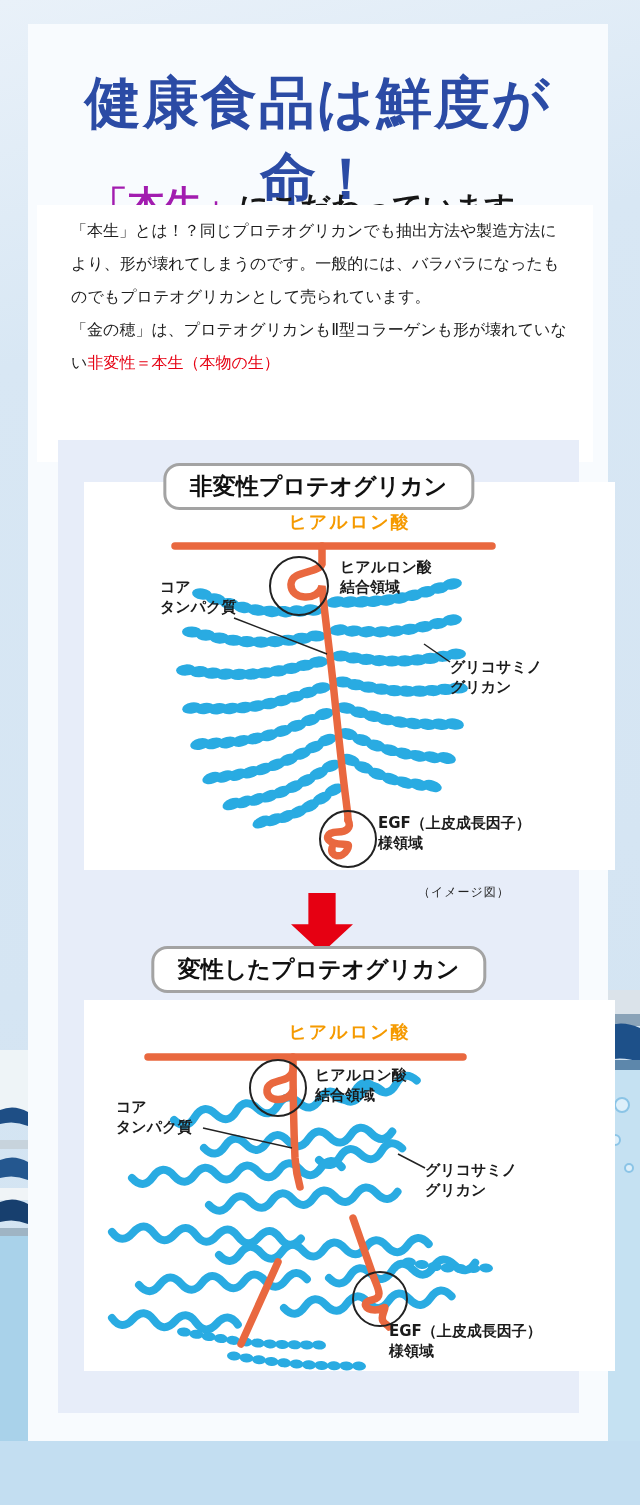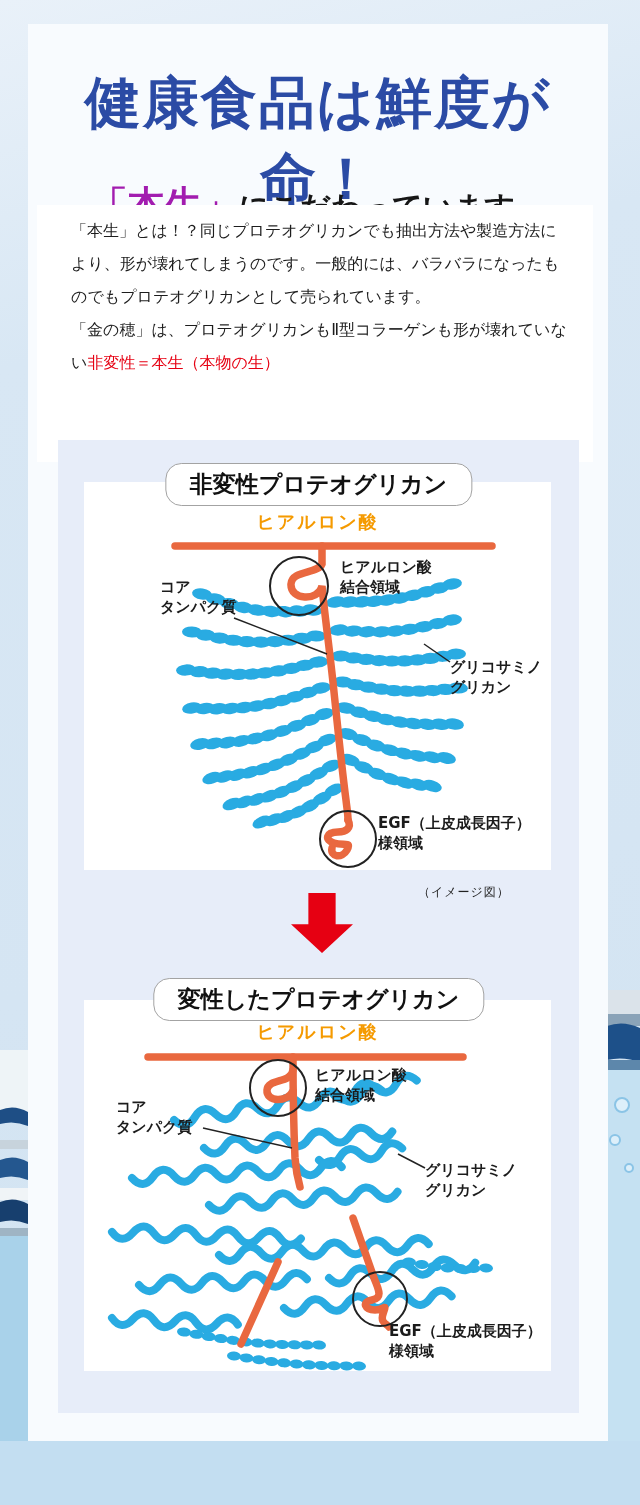--- a/index.html
+++ b/index.html
@@ -12,28 +12,28 @@
         font-size:56px;color:#2b4ba5;letter-spacing:2px;}
   .subtitle{position:absolute;left:0;top:114px;width:100%;text-align:center;
         font-family:"DejaVu Serif","Liberation Serif",serif;font-weight:bold;
         font-size:30px;color:#161616;line-height:44px;}
   .subtitle .red{color:#a21caf;font-size:37px;}
   .para-box{position:absolute;left:9px;top:181px;width:556px;height:257px;background:#ffffff;}
   .para{position:absolute;left:34px;top:9px;width:500px;font-size:16px;line-height:33px;
         color:#1d1d1d;white-space:pre-wrap;}
   .para .red{color:#e60012;}
   .fig-section{position:absolute;left:30px;top:416px;width:521px;height:973px;background:#e7edf9;}
-  .figbox{position:absolute;left:26px;width:467px;background:#ffffff;}
+  .figbox{position:absolute;left:26px;width:531px;background:#ffffff;}
   #fig1{top:42px;height:388px;}
   #fig2{top:560px;height:371px;}
   .art{position:absolute;left:0;top:0;}
   .pill{position:absolute;left:50%;transform:translateX(-50%);background:#ffffff;
-        border:1px solid #a3a3a3;border-radius:16px;font-size:23px;font-weight:bold;
+        border:3px solid #a3a3a3;border-radius:16px;font-size:23px;font-weight:bold;
         color:#111;padding:5px 24px;white-space:nowrap;z-index:3;}
-  #pill1{top:23px;} #pill2{top:538px;text-align:center;}
+  #pill1{top:23px;} #pill2{top:506px;text-align:center;}
   .hyal{position:absolute;left:0;width:100%;text-align:center;color:#f59a00;
         font-weight:bold;font-size:18px;letter-spacing:2px;}
   .lbl{position:absolute;font-size:15px;font-weight:bold;color:#1b1b1b;
         line-height:1.32;white-space:nowrap;}
   .note{position:absolute;left:360px;top:444px;font-size:12px;color:#222;letter-spacing:1px;}
   .arrow{position:absolute;left:233px;top:453px;width:62px;height:60px;background:#e60012;
         clip-path:polygon(28% 0,72% 0,72% 52%,100% 52%,50% 100%,0 52%,28% 52%);}
   .orange{stroke:#e9683f;stroke-width:7.5;fill:none;stroke-linecap:round;}
   .k{stroke:#222;stroke-width:2;fill:none;}
   .p{stroke:#222;stroke-width:1.5;}

